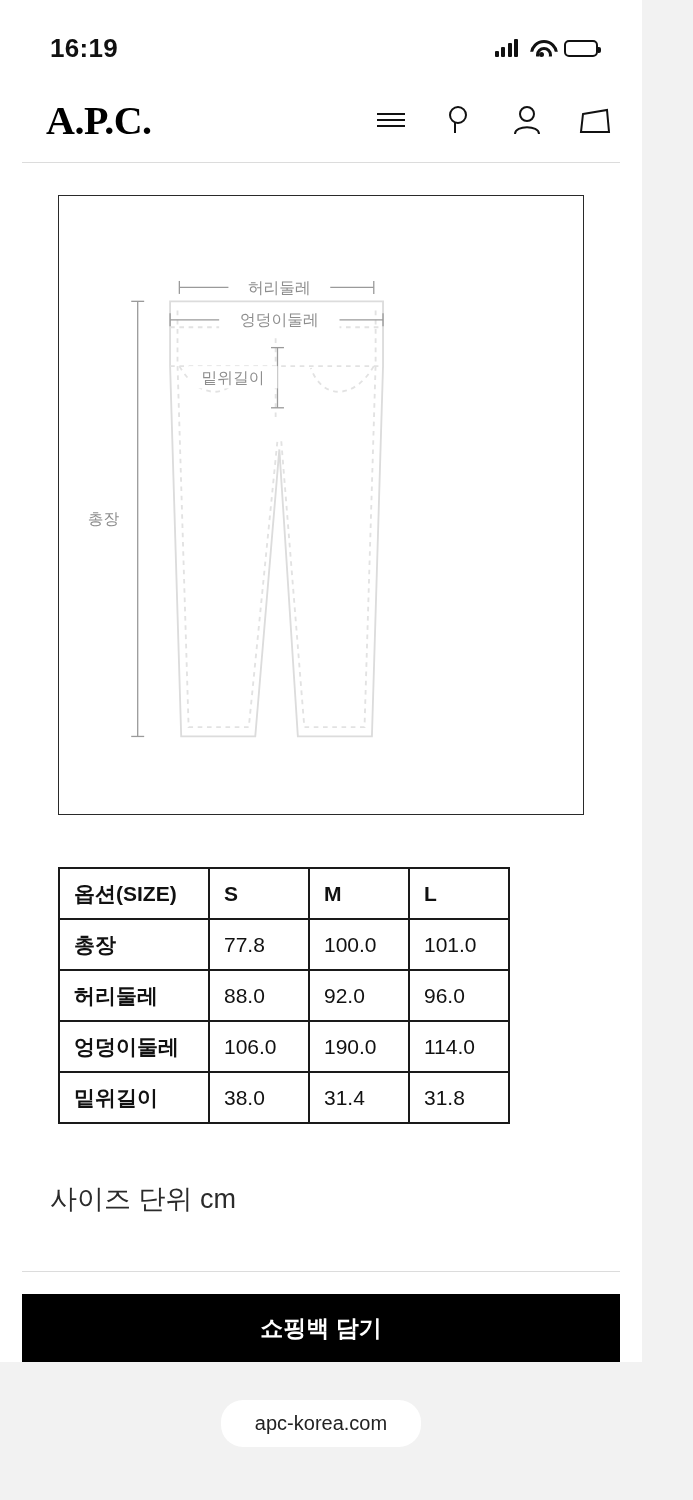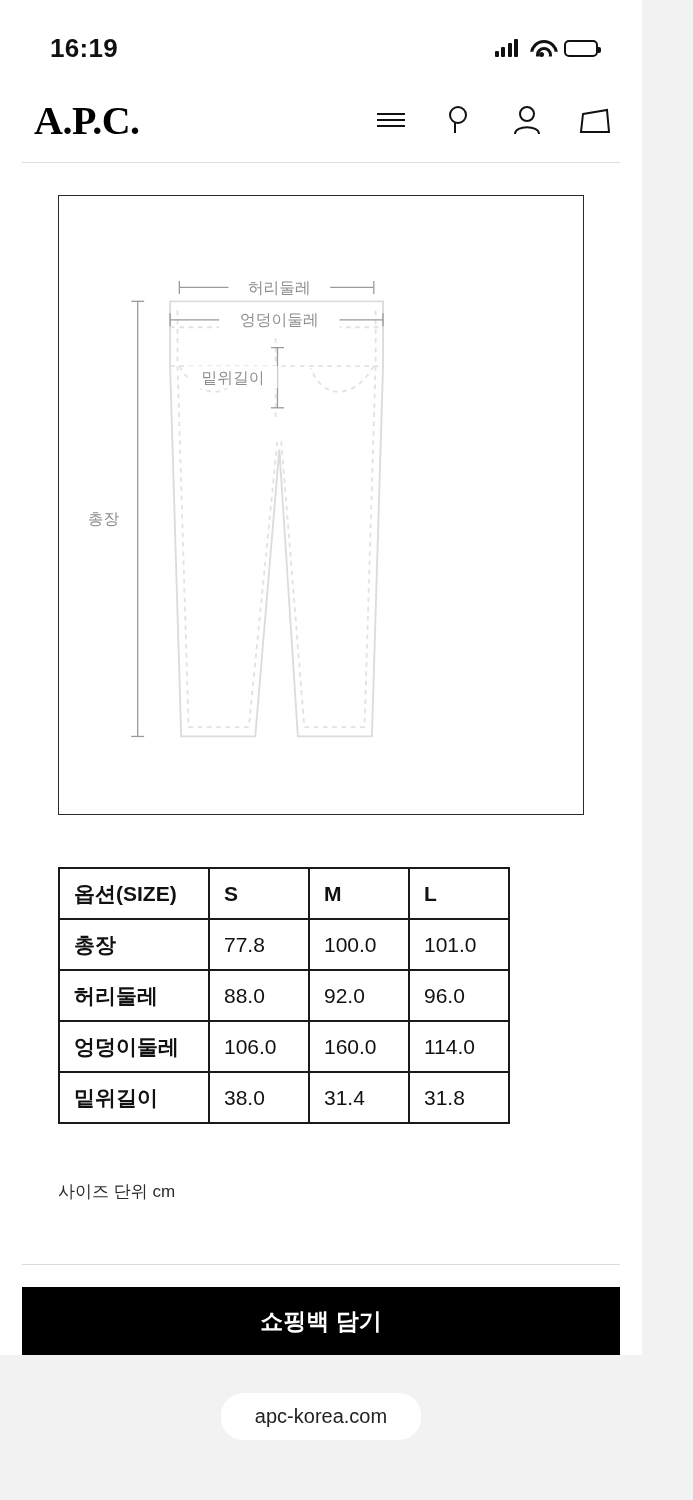--- a/index.html
+++ b/index.html
@@ -81,20 +81,21 @@
 
   
   .header {
     height: 84px;
     display: flex;
     align-items: center;
     justify-content: space-between;
     padding: 0 30px 0 34px;
     background: #ffffff;
     flex: 0 0 auto;
+    margin-left: 12px;
   }
   .brand {
     font-family: "Liberation Serif", serif;
     font-size: 40px;
     font-weight: 700;
     letter-spacing: -0.5px;
     color: #000;
   }
   .header-icons {
     display: flex;
@@ -145,22 +146,22 @@
   }
   table th {
     font-weight: 700;
   }
   table .rowhead { font-weight: 700; }
   col.c0 { width: 150px; }
   col.c1, col.c2, col.c3 { width: 100px; }
 
   
   .notes {
-    margin: 56px 36px 0 36px;
-    font-size: 17px;
+    margin: 56px 36px 0 28px;
+    font-size: 27px;
     line-height: 1.42;
     color: #2b2b2b;
   }
 
   
   .cart-bar {
     margin: 22px 22px 0 22px;
     height: 68px;
     background: #000;
     color: #fff;
@@ -309,21 +310,21 @@
           </tr>
           <tr>
             <td class="rowhead">허리둘레</td>
             <td>88.0</td>
             <td>92.0</td>
             <td>96.0</td>
           </tr>
           <tr>
             <td class="rowhead">엉덩이둘레</td>
             <td>106.0</td>
-            <td>160.0</td>
+            <td>190.0</td>
             <td>114.0</td>
           </tr>
           <tr>
             <td class="rowhead">밑위길이</td>
             <td>38.0</td>
             <td>31.4</td>
             <td>31.8</td>
           </tr>
         </tbody>
       </table>

